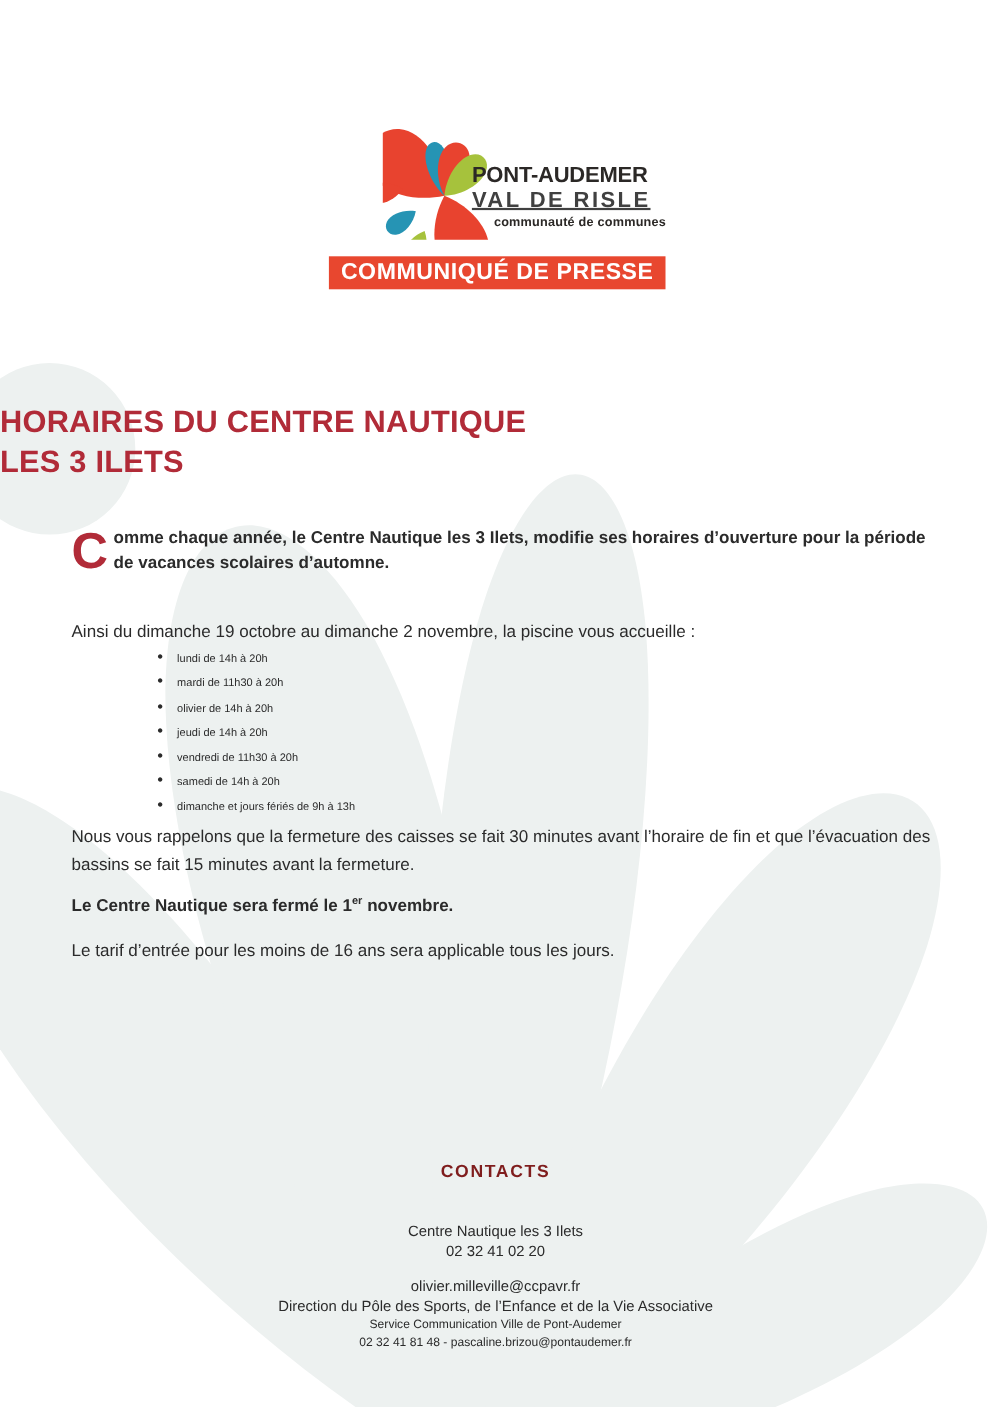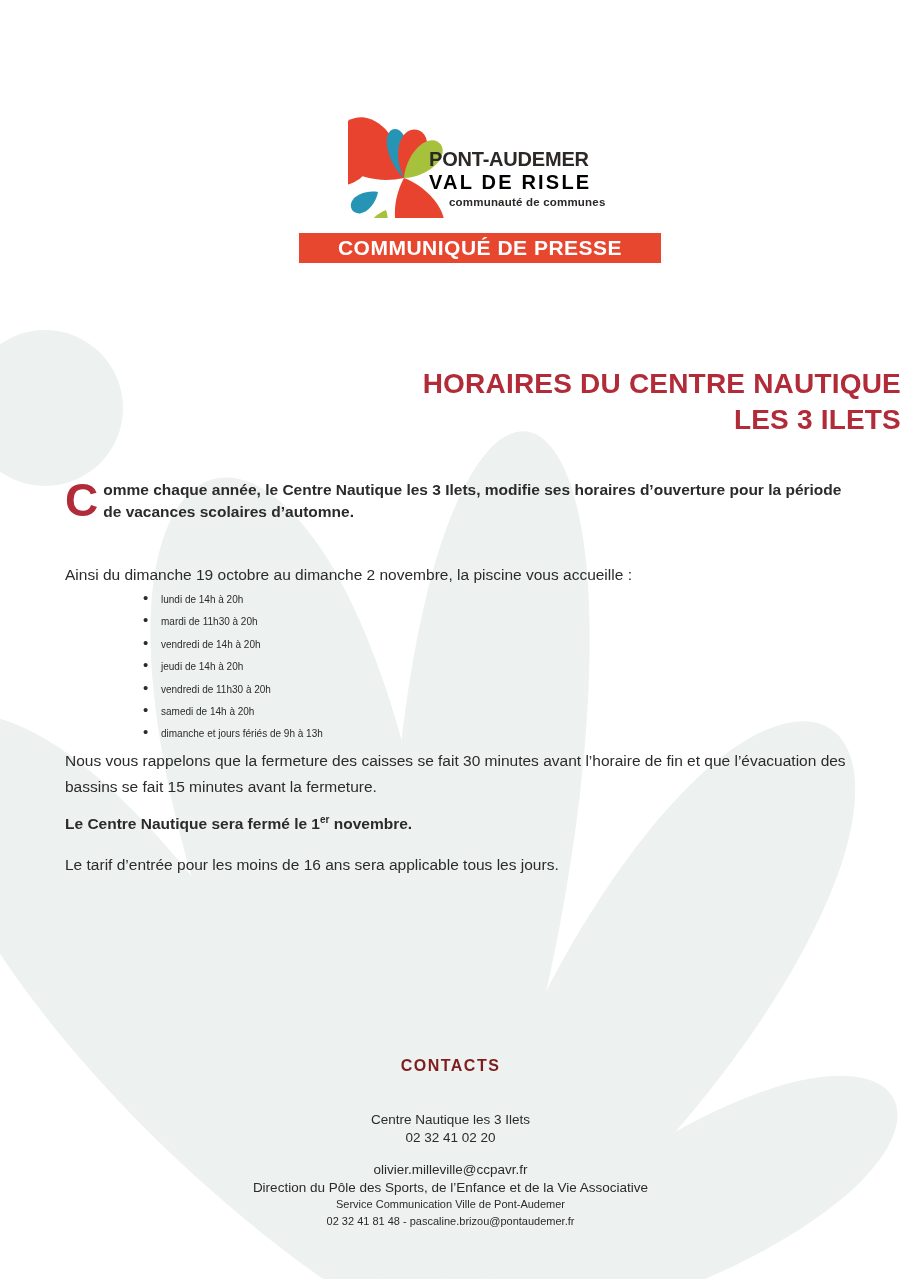--- a/index.html
+++ b/index.html
@@ -11,35 +11,35 @@
     font-family:"Liberation Sans", sans-serif;
     color:var(--text-dark,#2b2b2b);
   }
   .watermark{position:absolute;top:0;left:0;z-index:0;}
   .content{position:absolute;top:0;left:0;width:100%;height:100%;z-index:1;}
 
   
   .logo-flower{position:absolute;left:348px;top:78px;}
   .logo-text{position:absolute;left:429px;top:149px;line-height:1;}
   .logo-line1{font-size:20px;font-weight:800;letter-spacing:-0.2px;color:#2b2826;}
-  .logo-line2{font-size:20px;font-weight:800;letter-spacing:2.2px;color:#000000;margin-top:3px;}
+  .logo-line2{font-size:20px;font-weight:800;letter-spacing:2.2px;color:#404040;margin-top:3px;text-decoration:underline;}
   .logo-line3{font-size:11.5px;font-weight:700;color:#2b2826;margin-top:5px;letter-spacing:0.2px;margin-left:20px;}
 
   
   .banner{
-    position:absolute;left:299px;top:233px;width:362px;height:30px;
+    position:absolute;left:299px;top:233px;width:306px;height:30px;
     background:var(--accent-red,#e8472f);
     display:flex;align-items:center;justify-content:center;
     color:#ffffff;font-size:21px;font-weight:700;letter-spacing:0.5px;
   }
 
   
   .doc-title{
     position:absolute;left:0;top:366px;width:100%;
-    text-align:right;color:var(--title-red,#b12b38);
+    text-align:left;color:var(--title-red,#b12b38);
     font-size:28px;font-weight:800;line-height:36px;letter-spacing:0.2px;
   }
 
   
   .intro{
     position:absolute;left:65px;top:479px;width:782px;
     font-size:15.5px;line-height:22px;
   }
   .dropcap{
     float:left;color:var(--title-red,#b12b38);
@@ -131,21 +131,21 @@
     </div>
 
     <div class="intro">
       <span class="dropcap">C</span><span class="intro-rest">omme chaque année, le Centre Nautique les 3 Ilets, modifie ses horaires d’ouverture pour la période de vacances scolaires d’automne.</span>
     </div>
 
     <div class="schedule-lead">Ainsi du dimanche 19 octobre au dimanche 2 novembre, la piscine vous accueille :</div>
     <ul class="schedule-list">
       <li>lundi de 14h à 20h</li>
       <li>mardi de 11h30 à 20h</li>
-      <li>vendredi de 14h à 20h</li>
+      <li>olivier de 14h à 20h</li>
       <li>jeudi de 14h à 20h</li>
       <li>vendredi de 11h30 à 20h</li>
       <li>samedi de 14h à 20h</li>
       <li>dimanche et jours fériés de 9h à 13h</li>
     </ul>
 
     <div class="para para-reminder">Nous vous rappelons que la fermeture des caisses se fait 30 minutes avant l’horaire de fin et que l’évacuation des bassins se fait 15 minutes avant la fermeture.</div>
 
     <div class="para para-closed">
       <span>Le Centre Nautique sera fermé le 1</span><sup>er</sup><span> novembre.</span>

